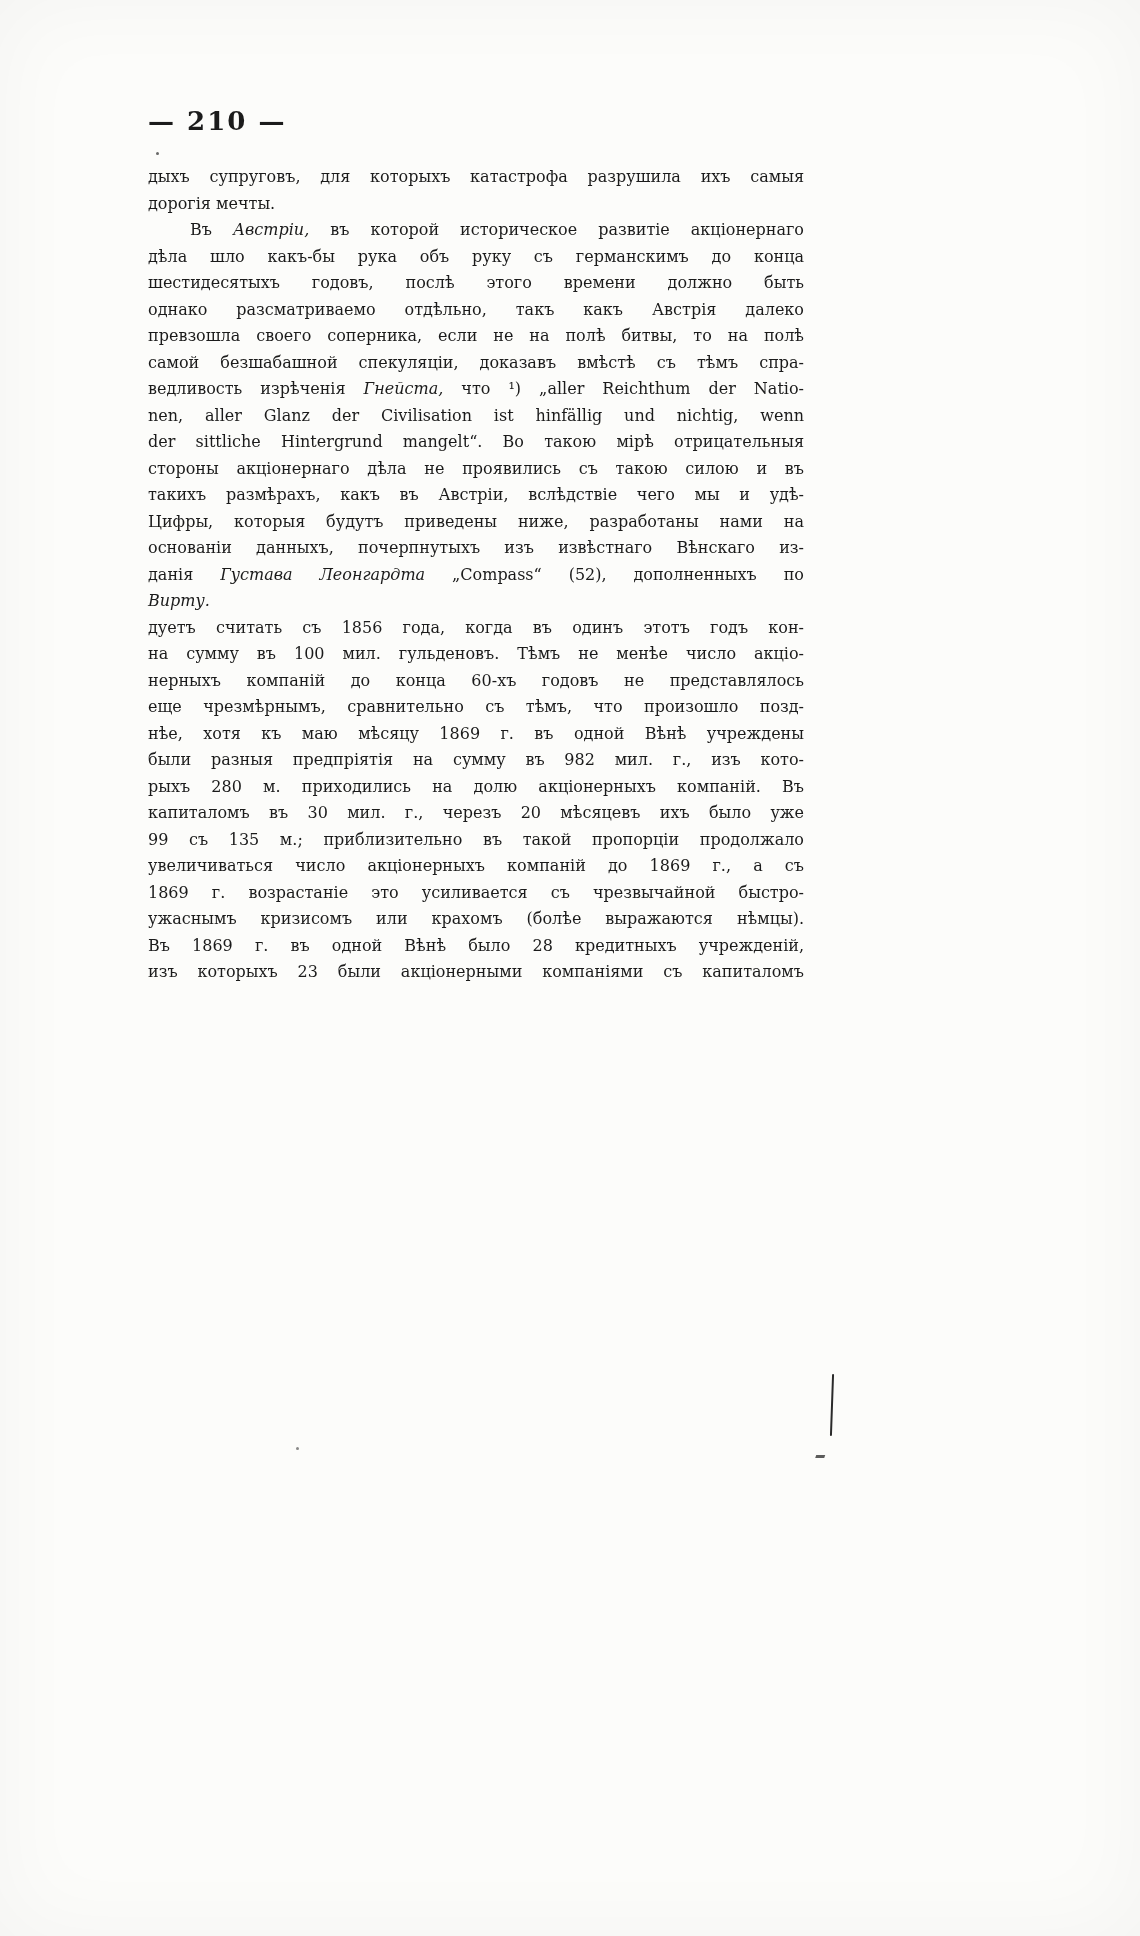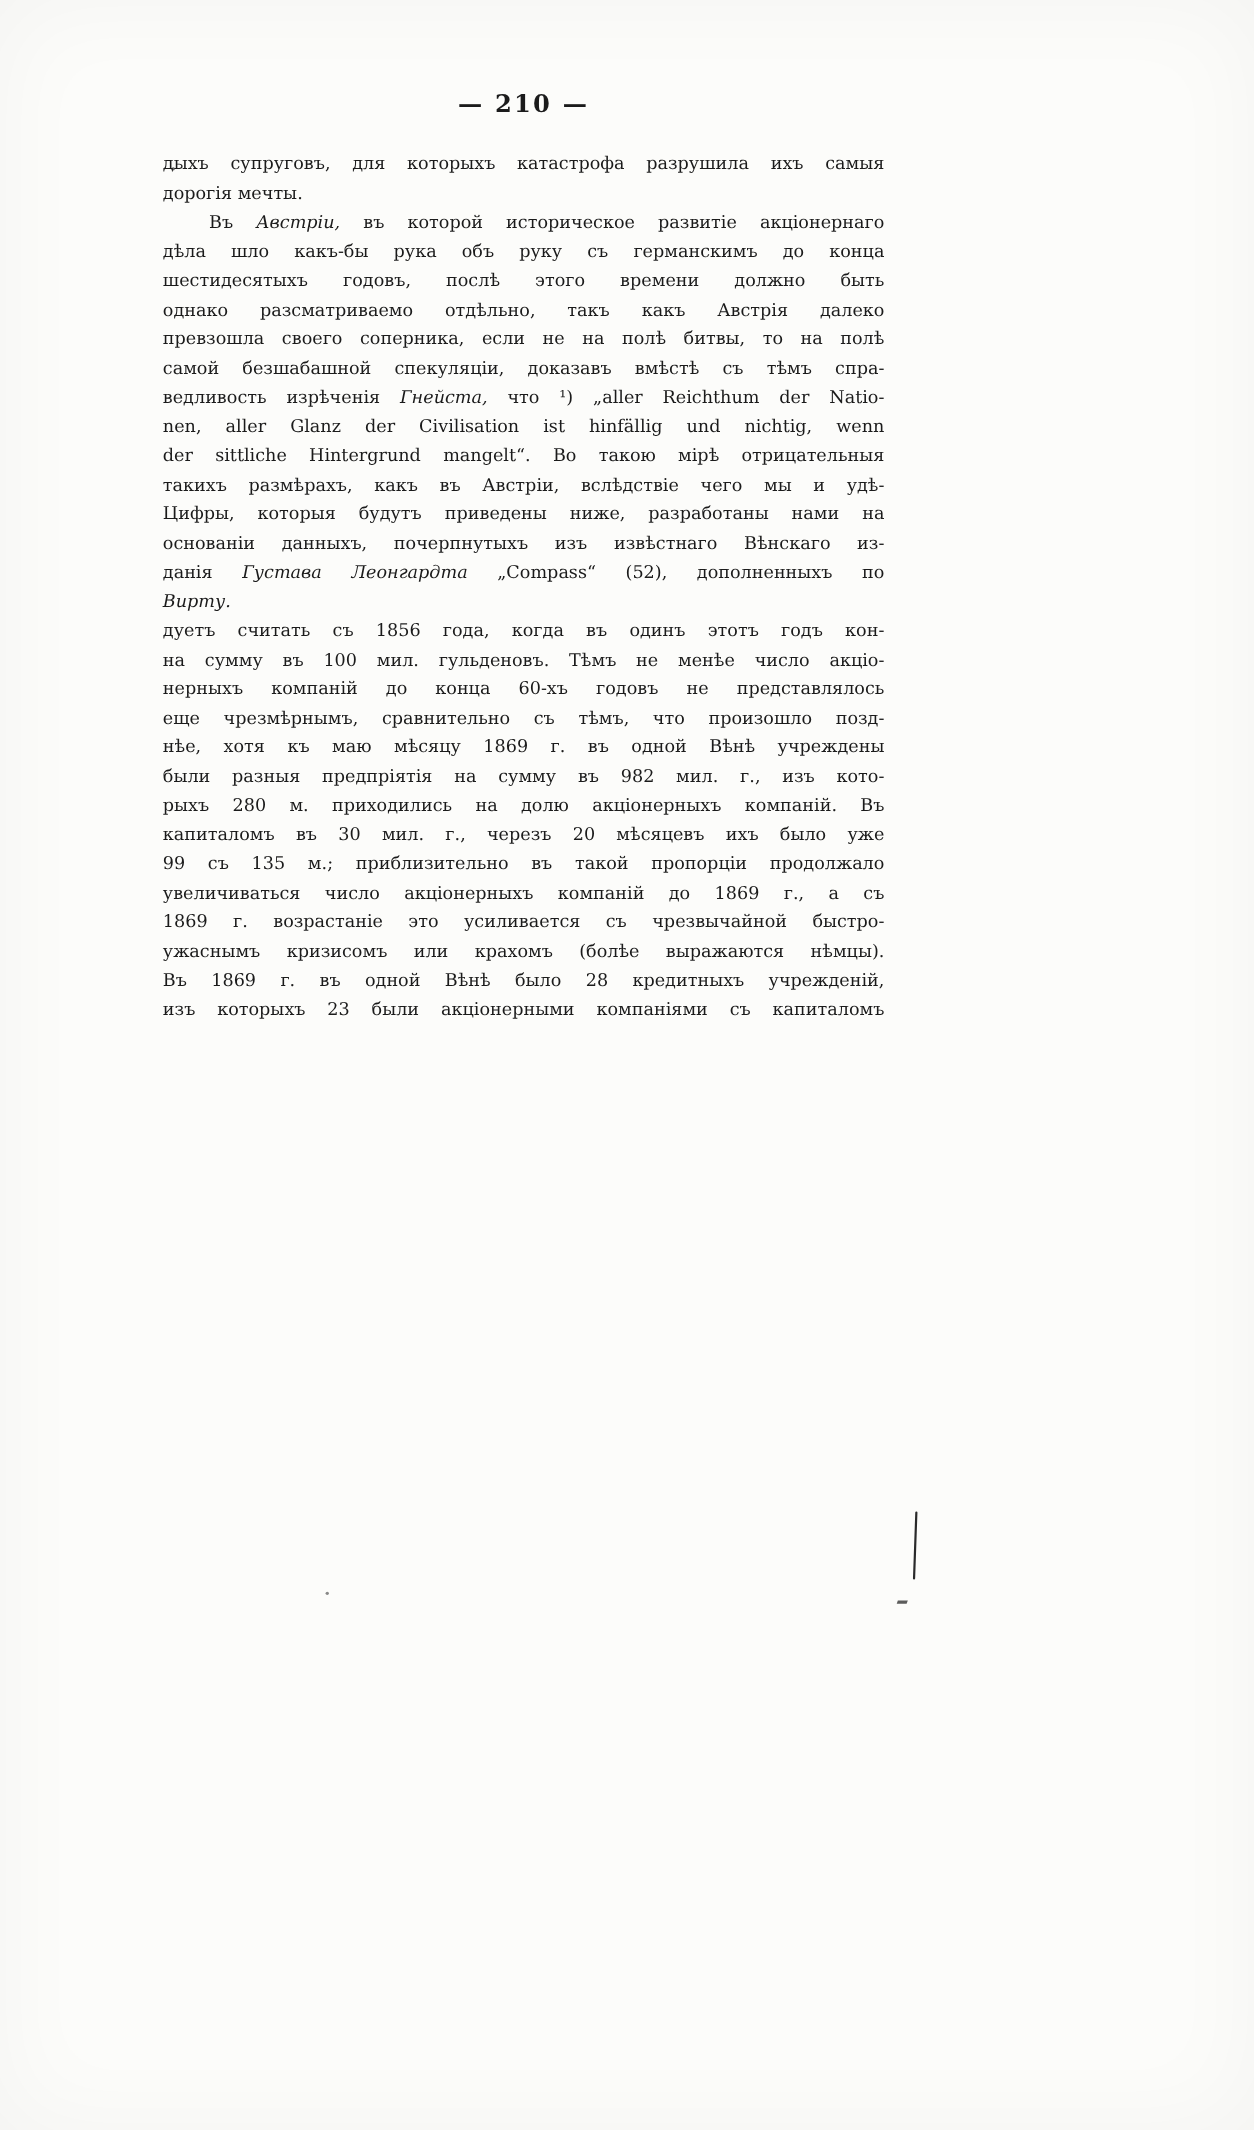--- a/index.html
+++ b/index.html
@@ -16,23 +16,23 @@
     overflow: hidden;
     box-shadow: inset 0 0 90px rgba(0,0,0,0.035);
   }
   .text-block {
     position: absolute;
     left: 148px;
     top: 0;
     width: 656px;
   }
   .page-number {
-    margin-top: 82px;
-    text-align: center;
-    font-size: 22px;
+    margin-top: 106px;
+    text-align: left;
+    font-size: 26px;
     letter-spacing: 2px;
     font-weight: bold;
   }
   .body-text {
     margin-top: 28px;
   }
   .paragraph { margin: 0; }
   .line {
     font-size: 16px;
     line-height: 26.5px;
@@ -68,20 +68,21 @@
       <div class="paragraph">
         <div class="line indent"><span>Въ </span><span class="it">Австріи,</span><span> въ которой историческое развитіе акціонернаго</span></div>
         <div class="line"><span>дѣла шло какъ-бы рука объ руку съ германскимъ до конца</span></div>
         <div class="line"><span>шестидесятыхъ годовъ, послѣ этого времени должно быть</span></div>
         <div class="line"><span>однако разсматриваемо отдѣльно, такъ какъ Австрія далеко</span></div>
         <div class="line"><span>превзошла своего соперника, если не на полѣ битвы, то на полѣ</span></div>
         <div class="line"><span>самой безшабашной спекуляціи, доказавъ вмѣстѣ съ тѣмъ спра-</span></div>
         <div class="line"><span>ведливость изрѣченія </span><span class="it">Гнейста,</span><span> что ¹) „aller Reichthum der Natio-</span></div>
         <div class="line"><span>nen, aller Glanz der Civilisation ist hinfällig und nichtig, wenn</span></div>
         <div class="line"><span>der sittliche Hintergrund mangelt“. Во такою мірѣ отрицательныя</span></div>
+        <div class="line"><span>стороны акціонернаго дѣла не проявились съ такою силою и въ</span></div>
         <div class="line"><span>такихъ размѣрахъ, какъ въ Австріи, вслѣдствіе чего мы и удѣ-</span></div>
         <div class="line"><span>Цифры, которыя будутъ приведены ниже, разработаны нами на</span></div>
         <div class="line"><span>основаніи данныхъ, почерпнутыхъ изъ извѣстнаго Вѣнскаго из-</span></div>
         <div class="line"><span>данія </span><span class="it">Густава Леонгардта</span><span> „Compass“ (52), дополненныхъ по</span></div>
         <div class="line last"><span class="it">Вирту.</span></div>
       </div>
       <div class="paragraph">
         <div class="line"><span>дуетъ считать съ 1856 года, когда въ одинъ этотъ годъ кон-</span></div>
         <div class="line"><span>на сумму въ 100 мил. гульденовъ. Тѣмъ не менѣе число акціо-</span></div>
         <div class="line"><span>нерныхъ компаній до конца 60-хъ годовъ не представлялось</span></div>

